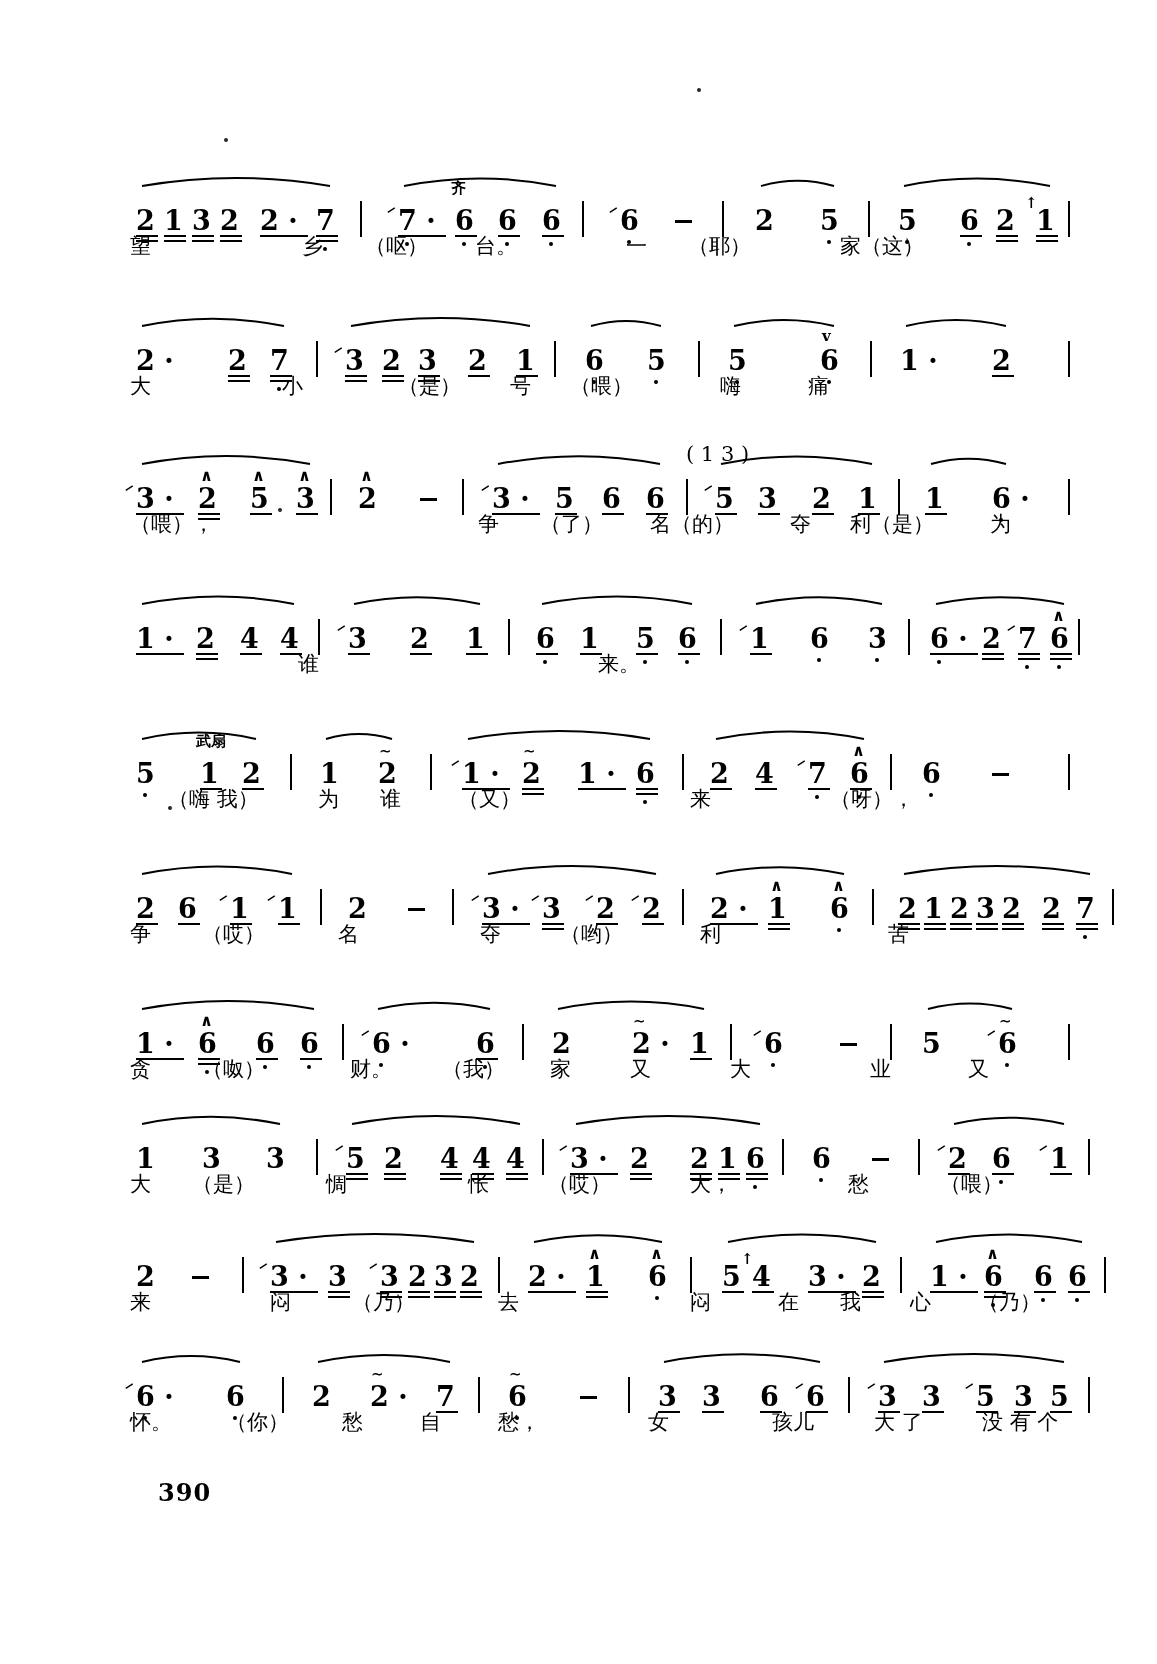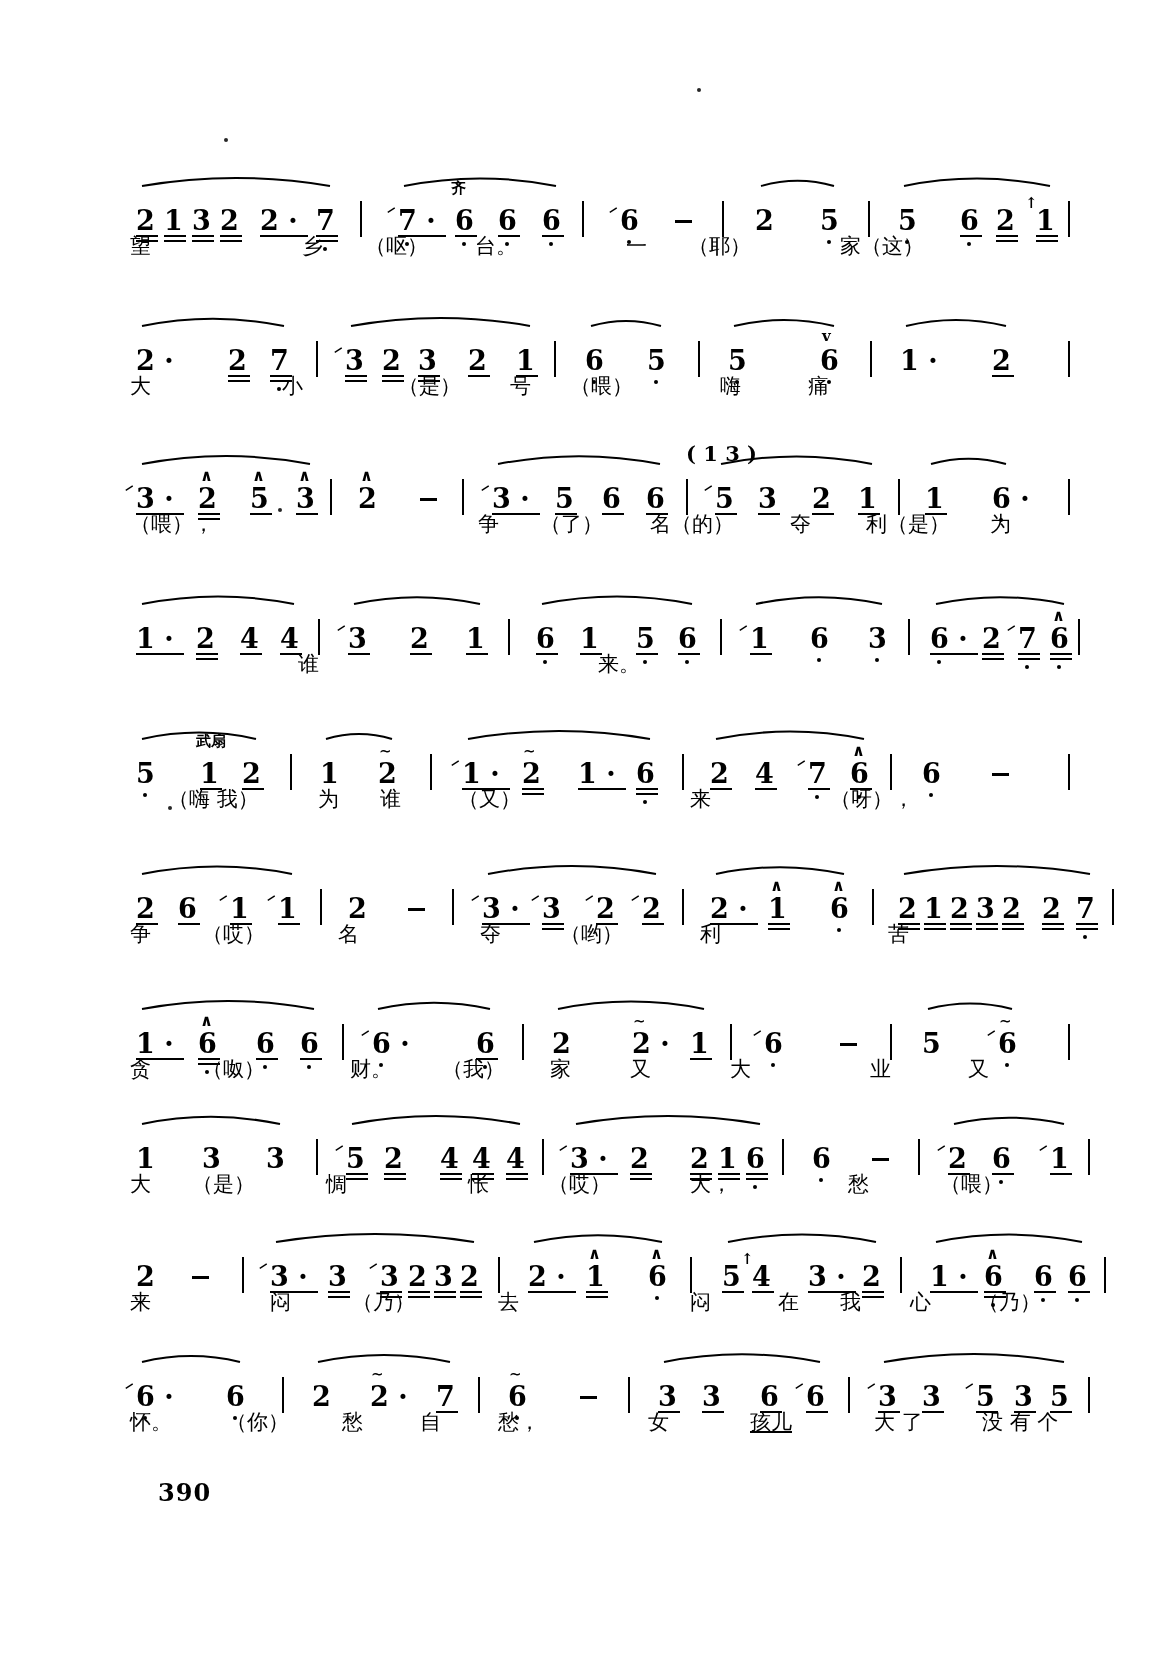--- a/index.html
+++ b/index.html
@@ -127,21 +127,21 @@
     font-weight: bold;
     line-height: 16px;
     white-space: nowrap;
   }
 
   
   .ossia {
     position: absolute;
     font-family: "DejaVu Serif", "Liberation Serif", serif;
     font-size: 21px;
-    font-weight: bold;
+    font-weight: normal;
     white-space: nowrap;
   }
 
   
   #page-number {
     position: absolute;
     left: 158px;
     top: 1478px;
     font-family: "DejaVu Serif", "Liberation Serif", serif;
     font-size: 24px;
@@ -356,21 +356,21 @@
           <div class="odot" style="left: 869px; bottom: -10px;"></div>
           <div class="bar" style="left: 938px;"></div>
           <div class="ossia" style="left: 556px; bottom: 46px;">( 1 3 )</div>
         </div>
         <div class="lyrics-row">
           <span class="ly" style="left: 0px;">（喂），</span>
           <span class="ly" style="left: 348px;">争</span>
           <span class="ly" style="left: 410px;">（了）</span>
           <span class="ly" style="left: 520px;">名（的）</span>
           <span class="ly" style="left: 660px;">夺</span>
-          <span class="ly" style="left: 736px;">利（是）</span>
+          <span class="ly" style="left: 720px;">利（是）</span>
           <span class="ly" style="left: 860px;">为</span>
         </div>
       </div>
       <div class="system" style="top: 590px;">
         <div class="notes-row">
           <svg class="arcs" width="830" height="70">
             <path d="M12,14 Q88,-1.1199999999999992 164,14" fill="none" stroke="#000000" stroke-width="2"></path>
             <path d="M224,14 Q287,0.4400000000000013 350,14" fill="none" stroke="#000000" stroke-width="2"></path>
             <path d="M412,14 Q487,-1 562,14" fill="none" stroke="#000000" stroke-width="2"></path>
             <path d="M626,14 Q689,0.4400000000000013 752,14" fill="none" stroke="#000000" stroke-width="2"></path>
@@ -837,21 +837,21 @@
           <div class="beam" style="left: 920px; width: 22px; bottom: -3px;"></div>
           <div class="bar" style="left: 958px;"></div>
         </div>
         <div class="lyrics-row">
           <span class="ly" style="left: 0px;">怀。</span>
           <span class="ly" style="left: 96px;">（你）</span>
           <span class="ly" style="left: 212px;">愁</span>
           <span class="ly" style="left: 290px;">自</span>
           <span class="ly" style="left: 368px;">愁，</span>
           <span class="ly" style="left: 518px;">女</span>
-          <span class="ly" style="left: 620px; text-decoration: underline;">孩儿</span>
+          <span class="ly" style="left: 642px;">孩儿</span>
           <span class="ly" style="left: 744px;">大 了</span>
           <span class="ly" style="left: 852px;">没 有 个</span>
         </div>
       </div>
     </div>
 
   <div id="page-number">390</div>
 </div>
 
 </body></html>

